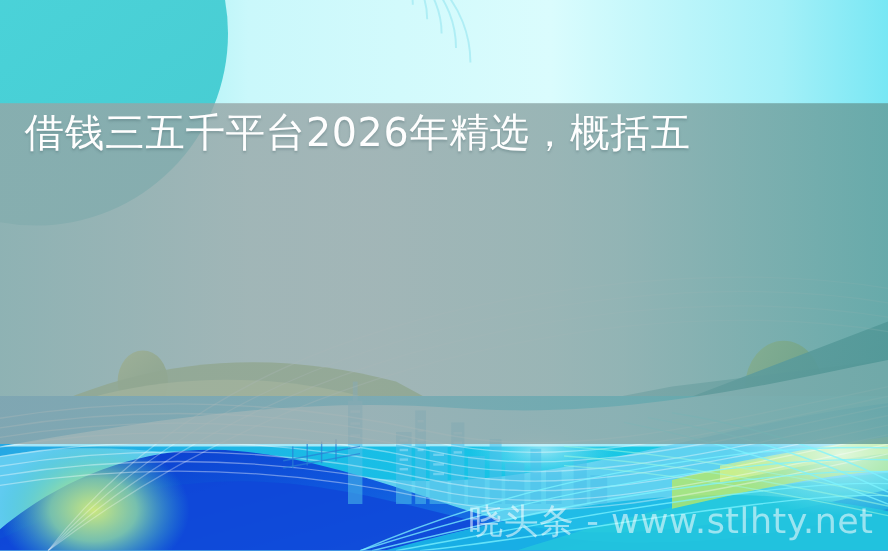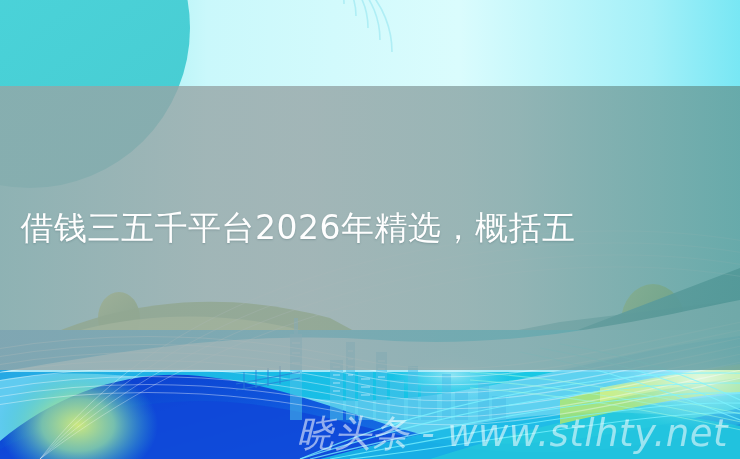--- a/index.html
+++ b/index.html
@@ -27,44 +27,43 @@
        rgba(110,158,156,0.80) 88%,
        rgba( 99,155,152,0.80) 100%);
     pointer-events:none;
   }
 
   
   #title-block{
     position:absolute;left:0;top:86px;
     width:596px;height:284px;
     display:flex;flex-direction:column;
-    align-items:center;justify-content:center;
+    align-items:center;justify-content:flex-start;
     text-align:center;
   }
   .title-line{
     color:#fefefe;
     font-size:33px;
     line-height:50px;
     letter-spacing:0.5px;
     font-weight:400;
     white-space:nowrap;
     text-shadow:0 1px 2px rgba(60,90,95,0.30);
   }
 
   
   #watermark{
     position:absolute;
     right:12px;bottom:8px;
-    font-size:37px;
+    font-size:29px;
     line-height:34px;
     color:rgba(255,255,255,0.55);
     letter-spacing:0.5px;
     white-space:nowrap;
     font-family:"DejaVu Sans","Liberation Sans",sans-serif;
-    font-style:italic;
   }
 </style>
 </head>
 <body>
 
 <div id="poster">
 
   <div id="art">
   <svg viewBox="0 0 740 459" xmlns="http://www.w3.org/2000/svg">
     <defs>

